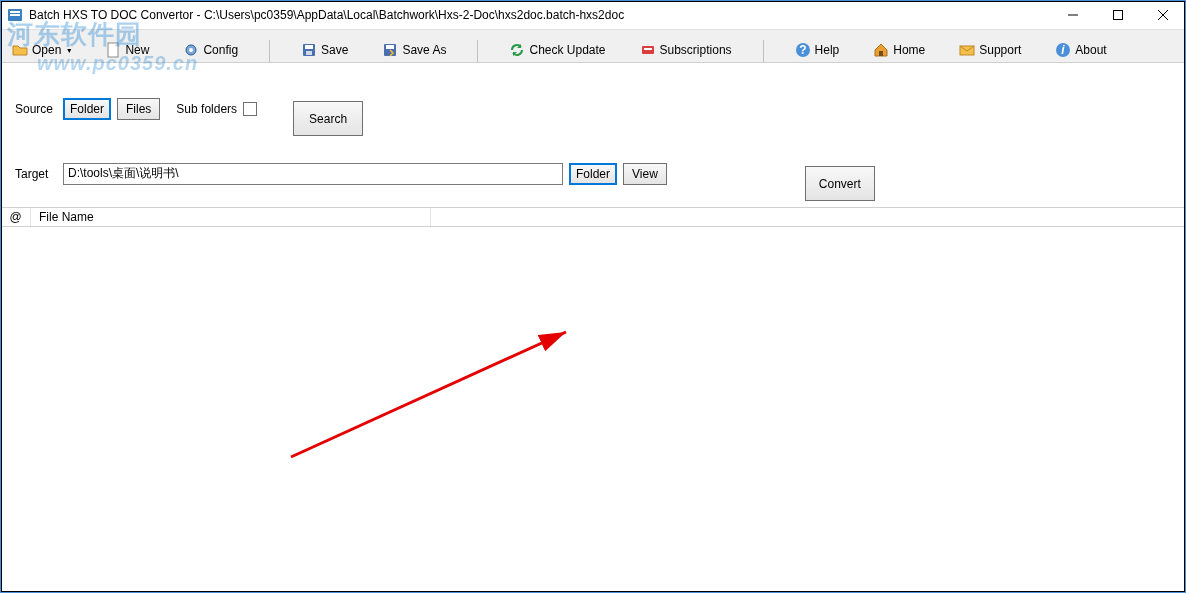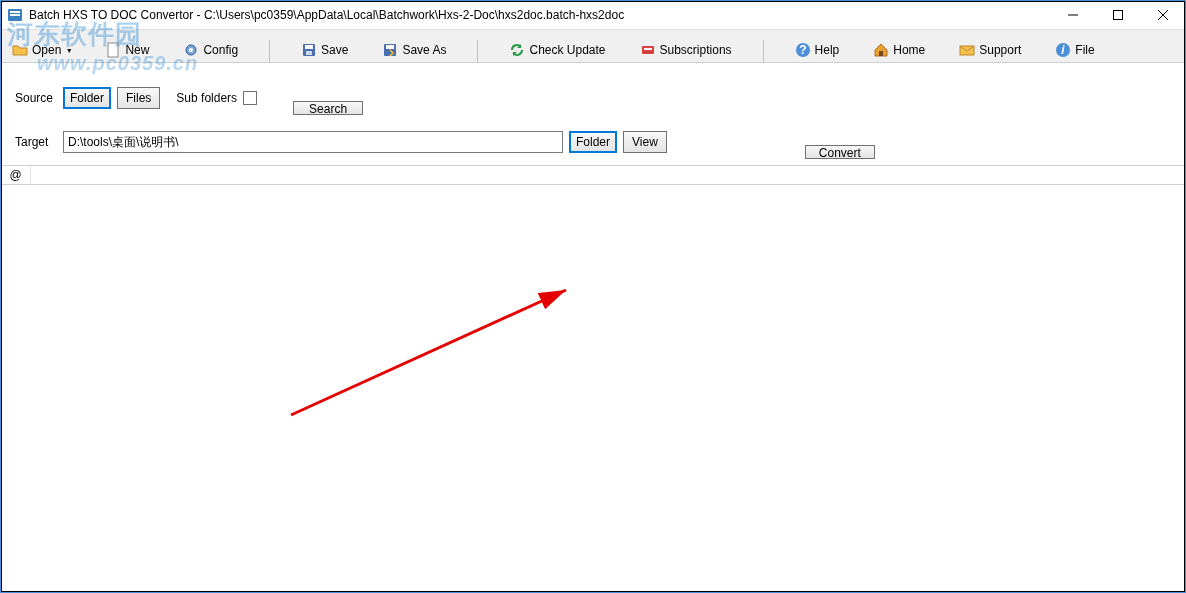--- a/index.html
+++ b/index.html
@@ -16,21 +16,21 @@
 .tb-sep { width: 1px; height: 22px; background: #c0c0c0; margin: 0 4px; }
 .tb-ico { width: 16px; height: 16px; display: flex; align-items: center; justify-content: center; }
 .form-area { padding: 18px 14px 6px 14px; display: flex; flex-direction: column; gap: 10px; background: #fff; }
 .row { display: flex; align-items: center; gap: 6px; }
 .row label { width: 42px; color: #000; }
 .path-input { flex: 0 0 500px; height: 22px; border: 1px solid #7a7a7a; padding: 1px 4px; font-size: 12px; }
 .btn { height: 22px; border: 1px solid #707070; background: linear-gradient(#f8f8f8,#e4e4e4); padding: 0 8px; font-size: 12px; color: #000; }
 .btn.folder { border: 2px solid #0078d7; padding: 0 5px; }
 .chk { width: 14px; height: 14px; border: 1px solid #707070; background: #fff; }
 .subf { display: flex; align-items: center; gap: 6px; margin-left: 10px; }
-.search-btn, .convert-btn { margin-left: 30px; width: 70px; height: 14px; border: 1px solid #707070; background: linear-gradient(#f8f8f8,#e4e4e4); margin-top: 20px; }
+.search-btn, .convert-btn { margin-left: 30px; width: 70px; height: 35px; border: 1px solid #707070; background: linear-gradient(#f8f8f8,#e4e4e4); margin-top: 20px; }
 .table-header { display: flex; height: 20px; border-top: 1px solid #d0d0d0; border-bottom: 1px solid #d0d0d0; background: #fff; }
 .th { padding: 2px 8px; display: flex; align-items: center; border-right: 1px solid #e4e4e4; }
 .th.at { width: 30px; justify-content: center; }
 .th.fn { width: 400px; }
 .th.res { width: 340px; }
 .th.last { flex: 1; }
 .table-body { flex: 1; background: #fff; position: relative; }
 .watermark { position: absolute; top: 0; left: 0; font-size: 28px; color: rgba(18,124,206,0.35); font-weight: bold; pointer-events: none; letter-spacing: 1px; }
 .watermark .logo { font-size: 26px; }
 .watermark .url { font-size: 20px; font-style: italic; color: rgba(18,124,206,0.3); margin-left: 30px; }
@@ -167,21 +167,21 @@
         </span>
       <span>Support</span>
     </button>
     <button class="tb-btn">
       <span class="tb-ico">
           <svg viewBox="0 0 16 16">
             <circle cx="8" cy="8" r="7" fill="#4a90d9"></circle>
             <text x="8" y="12" text-anchor="middle" fill="#fff" font-size="10" font-weight="bold" font-style="italic">i</text>
           </svg>
         </span>
-      <span>File</span>
+      <span>About</span>
     </button>
   </div>
 
   <div class="form-area">
     <div class="row">
       <label>Source</label>
       <button class="btn folder">Folder</button>
       <button class="btn">Files</button>
       <div class="subf">
         <span>Sub folders</span>
@@ -194,20 +194,21 @@
       <input class="path-input" value="D:\tools\桌面\说明书\" style="">
       <button class="btn folder">Folder</button>
       <button class="btn">View</button>
       <div style="width:96px;"></div>
       <button class="convert-btn">Convert</button>
     </div>
   </div>
 
   <div class="table-header">
     <div class="th at">@</div>
+    <div class="th fn">File Name</div>
     <div class="th last"></div>
   </div>
 
   <div class="table-body">
 
     <svg class="arrow-ann" viewBox="0 0 300 140">
       <defs>
           <marker id="ah" markerWidth="10" markerHeight="10" refX="9" refY="3" orient="auto">
             <path d="M0,0 L0,6 L9,3 z" fill="#e40000"></path>
           </marker>

